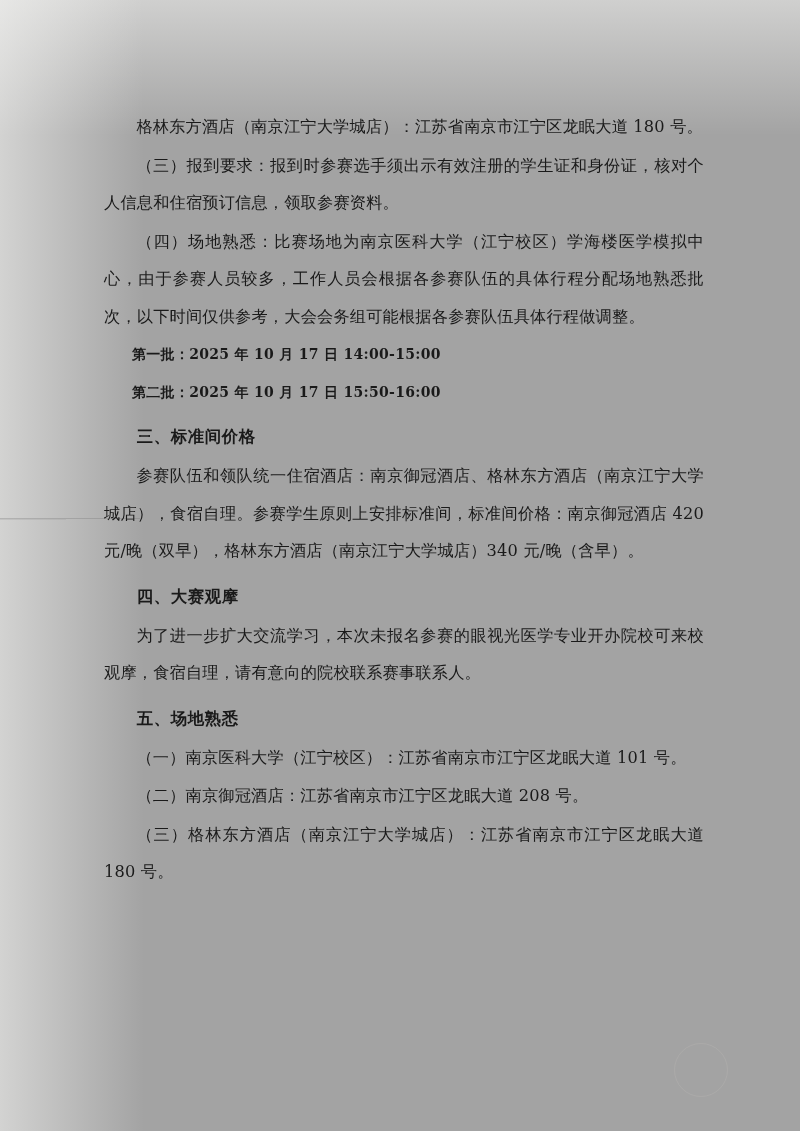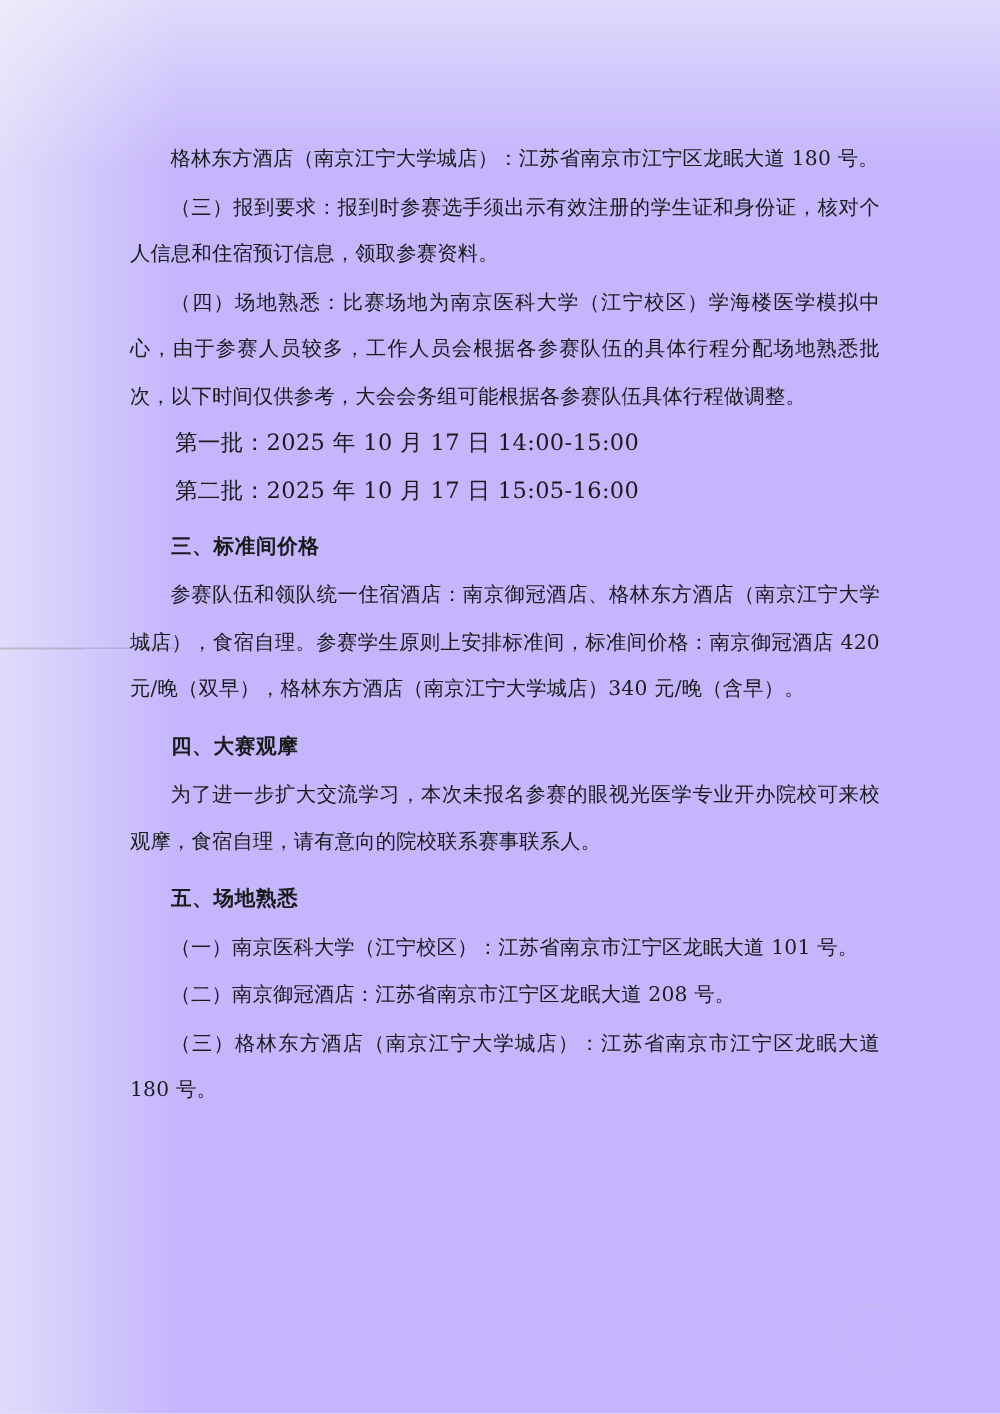--- a/index.html
+++ b/index.html
@@ -4,21 +4,21 @@
 <style>
   html, body {
     margin: 0;
     padding: 0;
     background: #ffffff;
   }
   .page {
     position: relative;
     width: 800px;
     height: 1131px;
-    background: #c4b5fd;
+    background: #a3a3a3;
     overflow: hidden;
     font-family: "DejaVu Serif", "Liberation Serif", serif;
     color: #1a1a1a;
   }
   .scan-tint {
     position: absolute;
     inset: 0;
     background:
       linear-gradient(90deg, rgba(250,250,248,0.55) 0%, rgba(255,255,255,0) 18%),
       linear-gradient(180deg, rgba(252,252,250,0.5) 0%, rgba(255,255,255,0) 12%);
@@ -70,22 +70,23 @@
   h2 {
     margin: 0;
     font-size: 16.4px;
     line-height: 40px;
     font-weight: bold;
     text-indent: 2em;
     letter-spacing: 0.6px;
   }
   .batch {
     text-indent: 2em;
-    font-size: 18px;
+    font-size: 14px;
     line-height: 37.5px;
+    font-weight: bold;
   }
   .sec-gap {
     height: 6px;
   }
   .num {
     font-family: "DejaVu Serif", "Liberation Serif", serif;
     letter-spacing: 0.3px;
   }
 </style>
 </head>
@@ -100,21 +101,21 @@
 
   <div class="content">
 
     <p class="ind">格林东方酒店（南京江宁大学城店）：江苏省南京市江宁区龙眠大道 180 号。</p>
 
     <p class="ind">（三）报到要求：报到时参赛选手须出示有效注册的学生证和身份证，核对个人信息和住宿预订信息，领取参赛资料。</p>
 
     <p class="ind">（四）场地熟悉：比赛场地为南京医科大学（江宁校区）学海楼医学模拟中心，由于参赛人员较多，工作人员会根据各参赛队伍的具体行程分配场地熟悉批次，以下时间仅供参考，大会会务组可能根据各参赛队伍具体行程做调整。</p>
 
     <div class="batch num">第一批：2025 年 10 月 17 日 14:00-15:00</div>
-    <div class="batch num">第二批：2025 年 10 月 17 日 15:05-16:00</div>
+    <div class="batch num">第二批：2025 年 10 月 17 日 15:50-16:00</div>
 
     <div class="sec-gap"></div>
 
     <h2>三、标准间价格</h2>
     <p class="ind">参赛队伍和领队统一住宿酒店：南京御冠酒店、格林东方酒店（南京江宁大学城店），食宿自理。参赛学生原则上安排标准间，标准间价格：南京御冠酒店 420 元/晚（双早），格林东方酒店（南京江宁大学城店）340 元/晚（含早）。</p>
 
     <div class="sec-gap"></div>
 
     <h2>四、大赛观摩</h2>
     <p class="ind">为了进一步扩大交流学习，本次未报名参赛的眼视光医学专业开办院校可来校观摩，食宿自理，请有意向的院校联系赛事联系人。</p>

